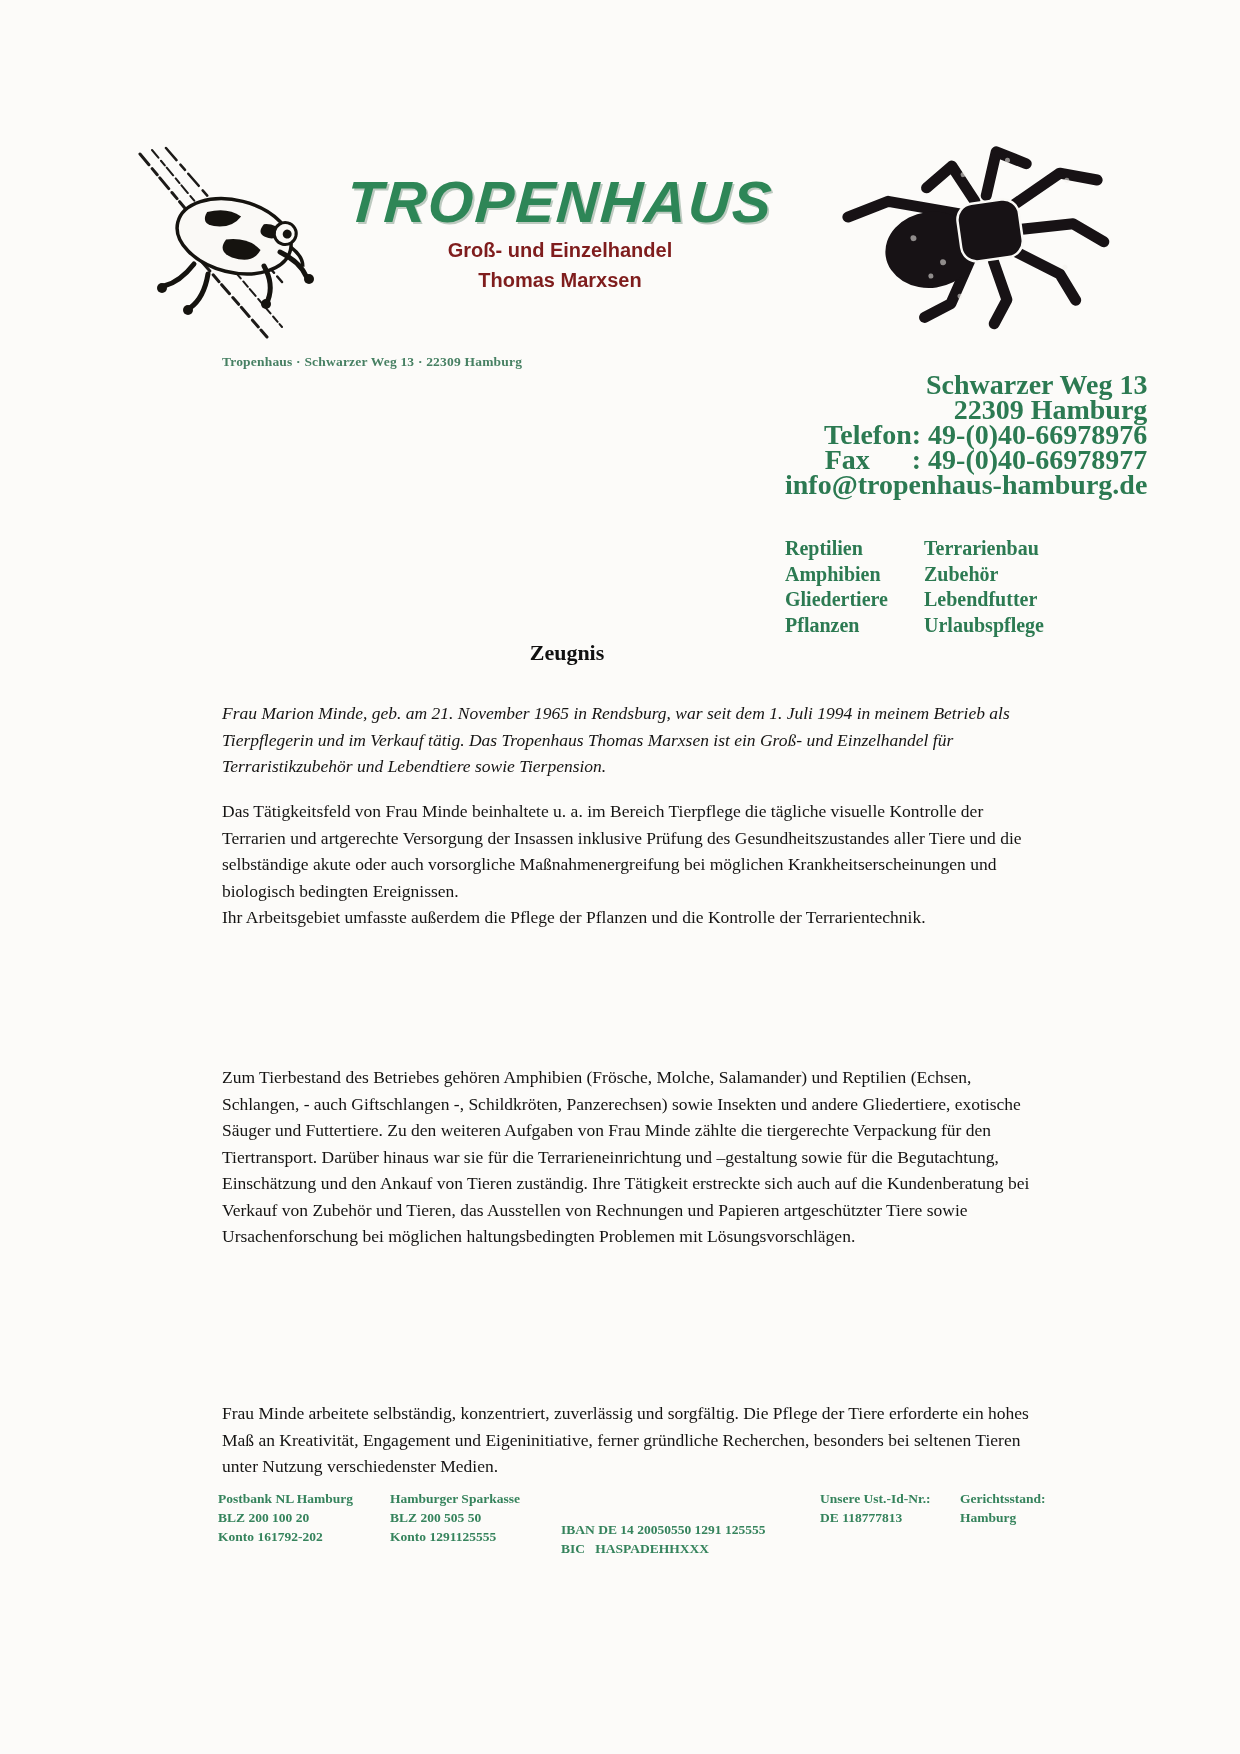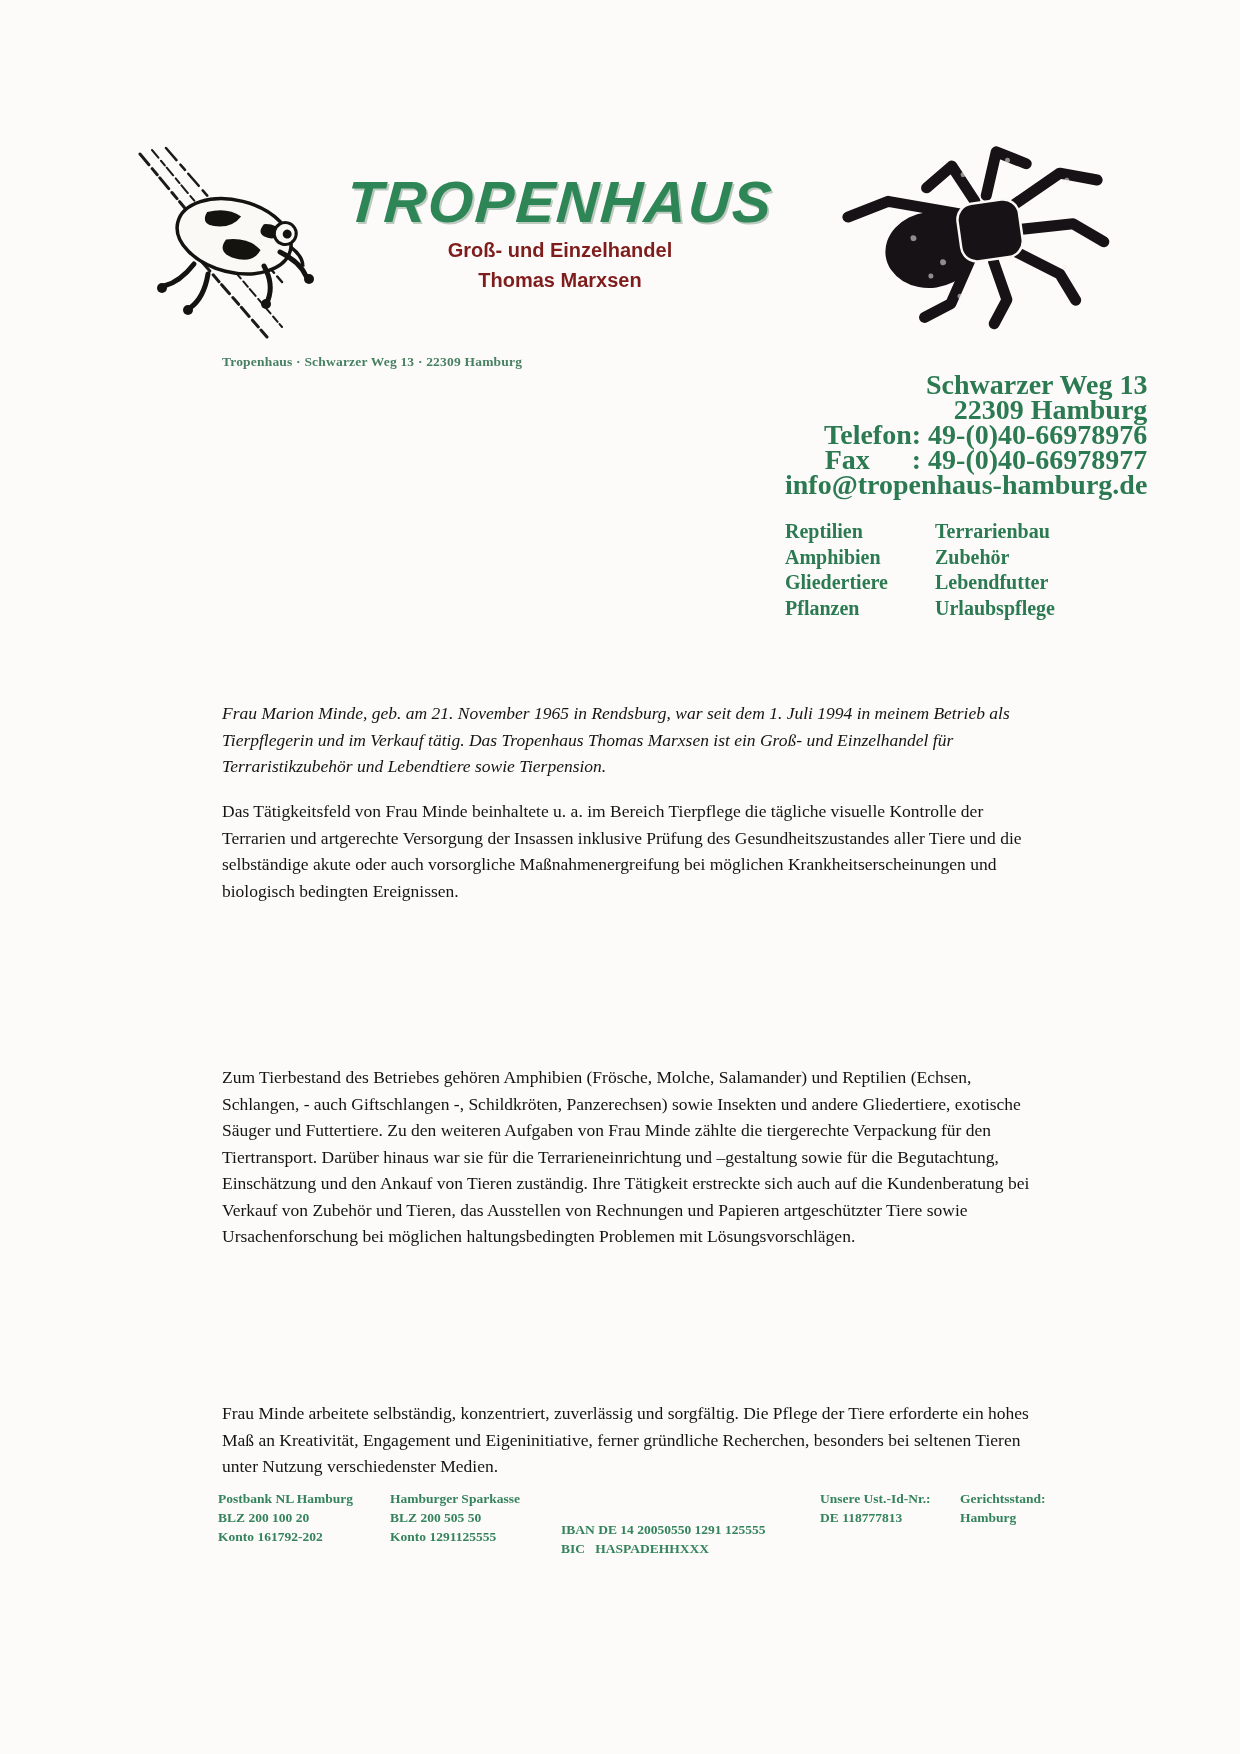--- a/index.html
+++ b/index.html
@@ -37,22 +37,22 @@
     font-weight: bold; font-size: 13.5px; color: #478063;
     letter-spacing: 0.2px;
   }
   .contact-block { position: absolute; left: 785px; top: 372px; }
   .contact-line {
     font-family: "Liberation Serif", serif;
     font-weight: bold; font-size: 28px; color: #2c7a52;
     line-height: 25px; white-space: pre-wrap; text-align: right;
   }
   .categories {
-    position: absolute; left: 785px; top: 519px;
-    display: grid; grid-template-columns: 135px auto; column-gap: 15px;
+    position: absolute; left: 785px; top: 536px;
+    display: grid; grid-template-columns: 135px auto; column-gap: 4px;
   }
   .category-cell {
     font-family: "Liberation Serif", serif;
     font-weight: bold; font-size: 20px; color: #2c7a52;
     line-height: 25.5px;
   }
   
   .doc-title {
     position: absolute; left: 222px; top: 640px; width: 690px;
     text-align: center; font-weight: bold; font-size: 22px; color: #111;
@@ -160,27 +160,29 @@
     <div class="category-cell">Reptilien</div>
     <div class="category-cell">Terrarienbau</div>
     <div class="category-cell">Amphibien</div>
     <div class="category-cell">Zubehör</div>
     <div class="category-cell">Gliedertiere</div>
     <div class="category-cell">Lebendfutter</div>
     <div class="category-cell">Pflanzen</div>
     <div class="category-cell">Urlaubspflege</div>
   </div>
 
+  <div class="doc-title">Zeugnis</div>
 
   <div class="pgroup g1">
     <p>Frau Marion Minde, geb. am 21. November 1965 in Rendsburg, war seit dem 1. Juli 1994 in meinem Betrieb als Tierpflegerin und im Verkauf tätig. Das Tropenhaus Thomas Marxsen ist ein Groß- und Einzelhandel für Terraristikzubehör und Lebendtiere sowie Tierpension.</p>
   </div>
 
   <div class="pgroup g2">
     <p>Das Tätigkeitsfeld von Frau Minde beinhaltete u. a. im Bereich Tierpflege die tägliche visuelle Kontrolle der Terrarien und artgerechte Versorgung der Insassen inklusive Prüfung des Gesundheitszustandes aller Tiere und die selbständige akute oder auch vorsorgliche Maßnahmenergreifung bei möglichen Krankheitserscheinungen und biologisch bedingten Ereignissen.</p>
+    <p>Ihr Arbeitsgebiet umfasste außerdem die Pflege der Pflanzen und die Kontrolle der Terrarientechnik.</p>
   </div>
 
   <div class="pgroup g3">
     <p>Zum Tierbestand des Betriebes gehören Amphibien (Frösche, Molche, Salamander) und Reptilien (Echsen, Schlangen, - auch Giftschlangen -, Schildkröten, Panzerechsen) sowie Insekten und andere Gliedertiere, exotische Säuger und Futtertiere. Zu den weiteren Aufgaben von Frau Minde zählte die tiergerechte Verpackung für den Tiertransport. Darüber hinaus war sie für die Terrarieneinrichtung und –gestaltung sowie für die Begutachtung, Einschätzung und den Ankauf von Tieren zuständig. Ihre Tätigkeit erstreckte sich auch auf die Kundenberatung bei Verkauf von Zubehör und Tieren, das Ausstellen von Rechnungen und Papieren artgeschützter Tiere sowie Ursachenforschung bei möglichen haltungsbedingten Problemen mit Lösungsvorschlägen.</p>
   </div>
 
 
   <div class="pgroup g5">
     <p>Frau Minde arbeitete selbständig, konzentriert, zuverlässig und sorgfältig. Die Pflege der Tiere erforderte ein hohes Maß an Kreativität, Engagement und Eigeninitiative, ferner gründliche Recherchen, besonders bei seltenen Tieren unter Nutzung verschiedenster Medien.</p>
   </div>

